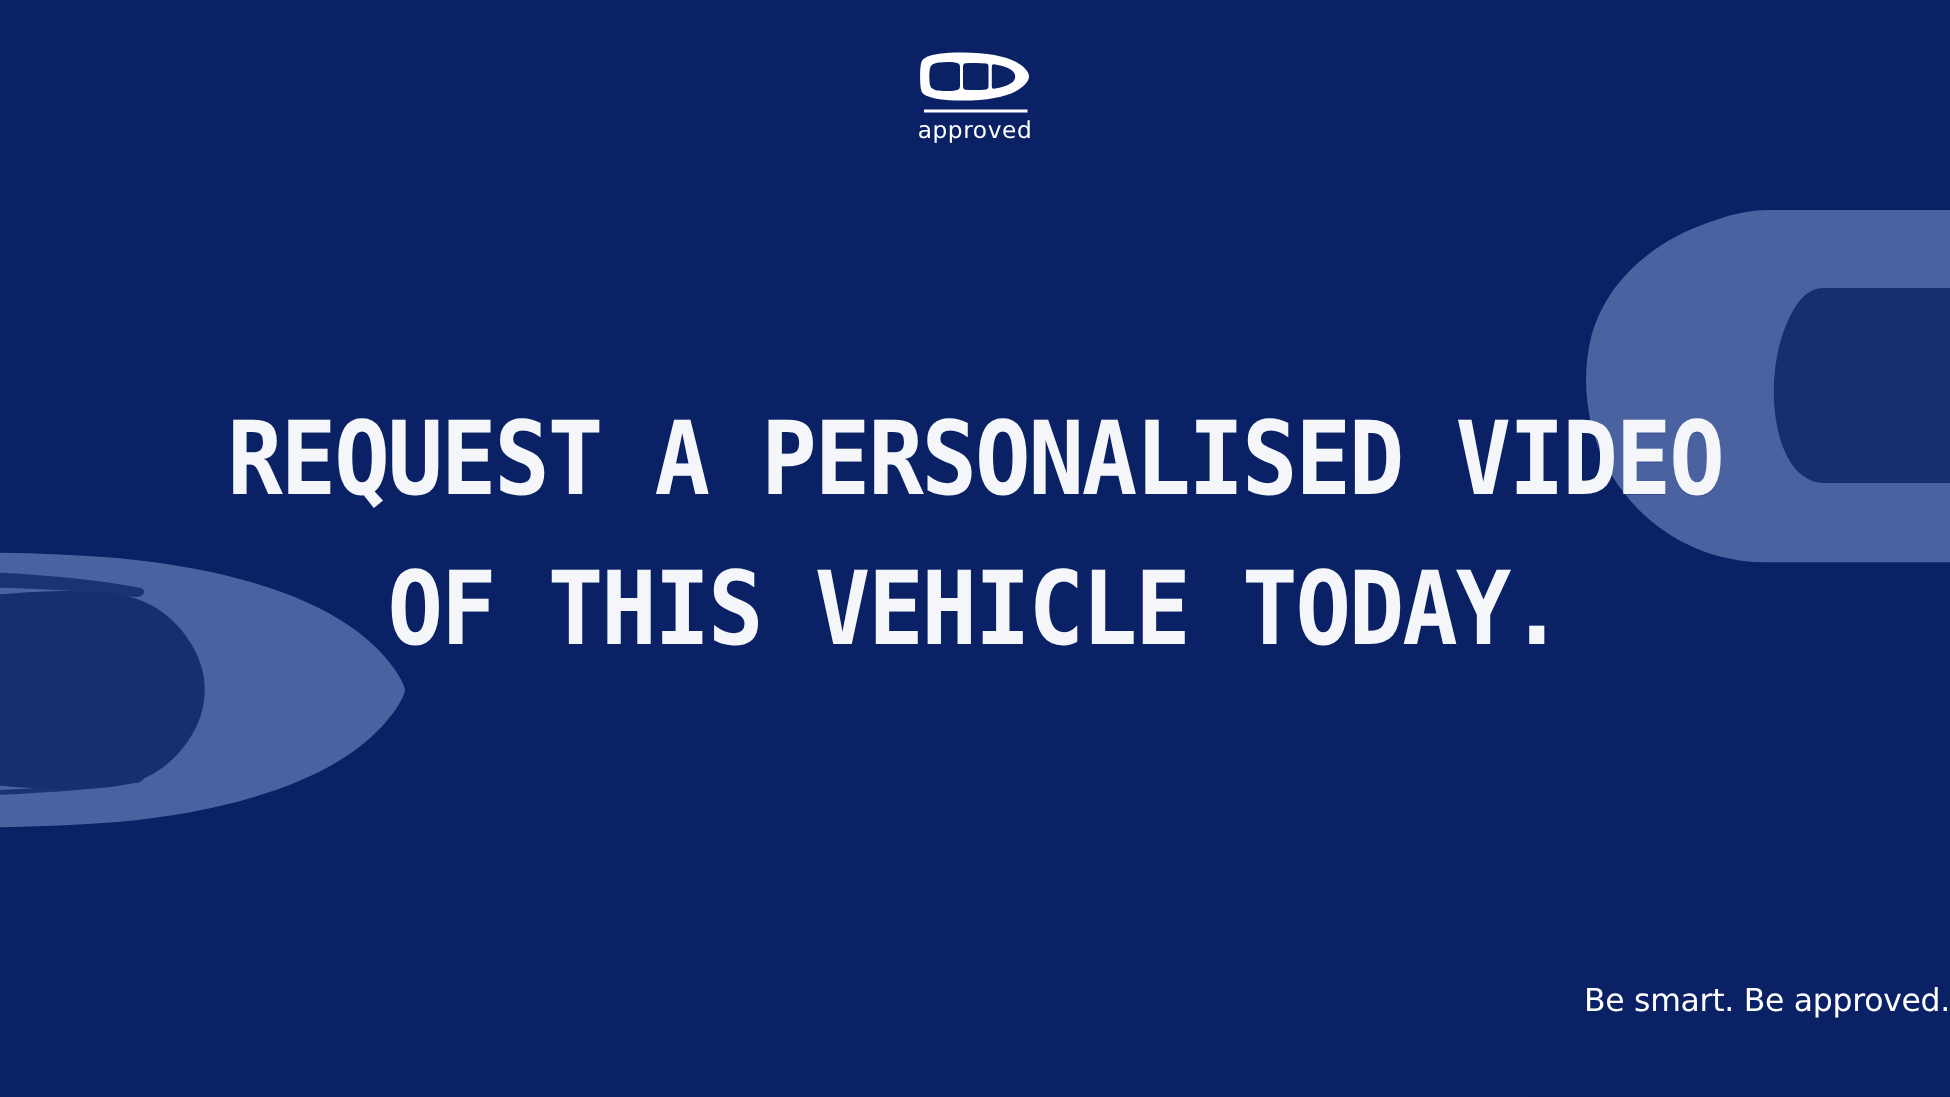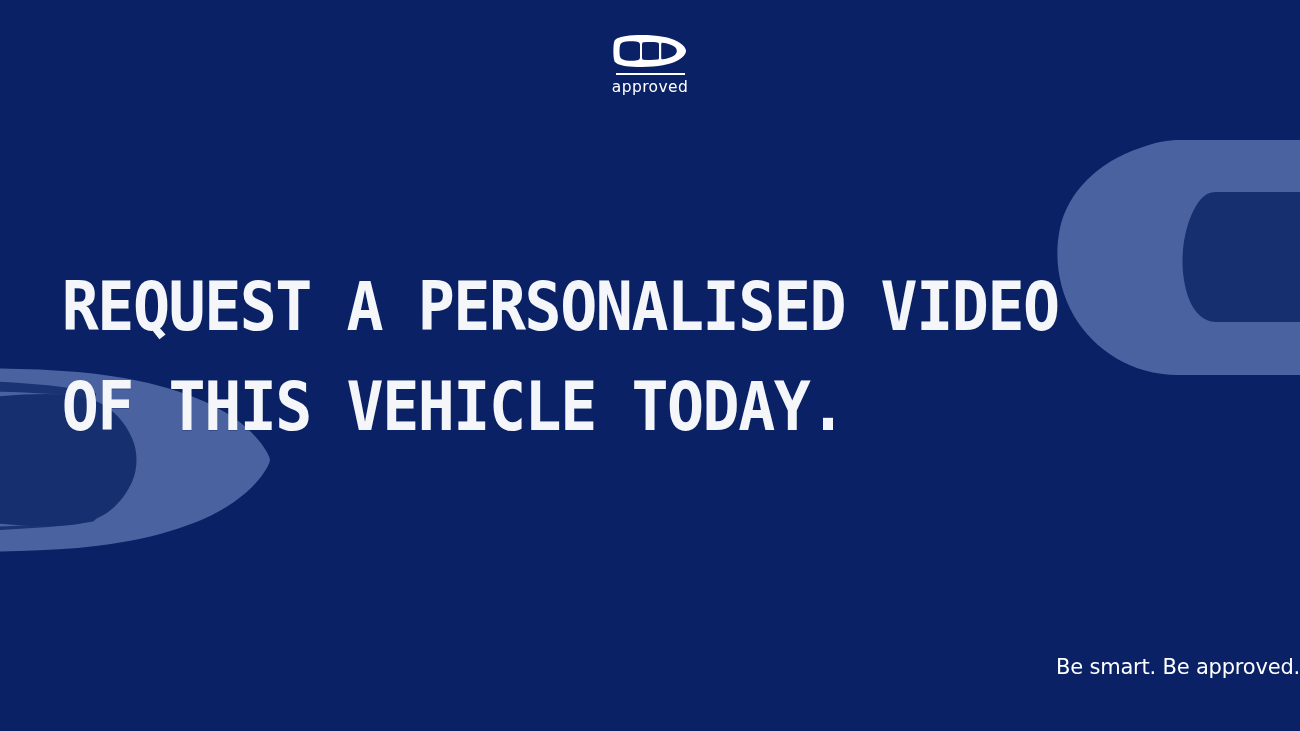--- a/index.html
+++ b/index.html
@@ -65,20 +65,21 @@
     line-height:1.15;
     font-weight:400;
     font-family:"DejaVu Sans", sans-serif;
   }
 
   
   .headline {
     position:absolute;
     left:0; right:0;
     top:268px;
+    text-align:center;
     color:#ffffff;
   }
   .headline-line {
     display:block;
     font-family:"DejaVu Sans Mono", monospace;
     font-weight:700;
     text-transform:uppercase;
     white-space:nowrap;
     color:#f4f6fa;
     text-shadow:0 1px 0 rgba(10,34,101,0.35);

